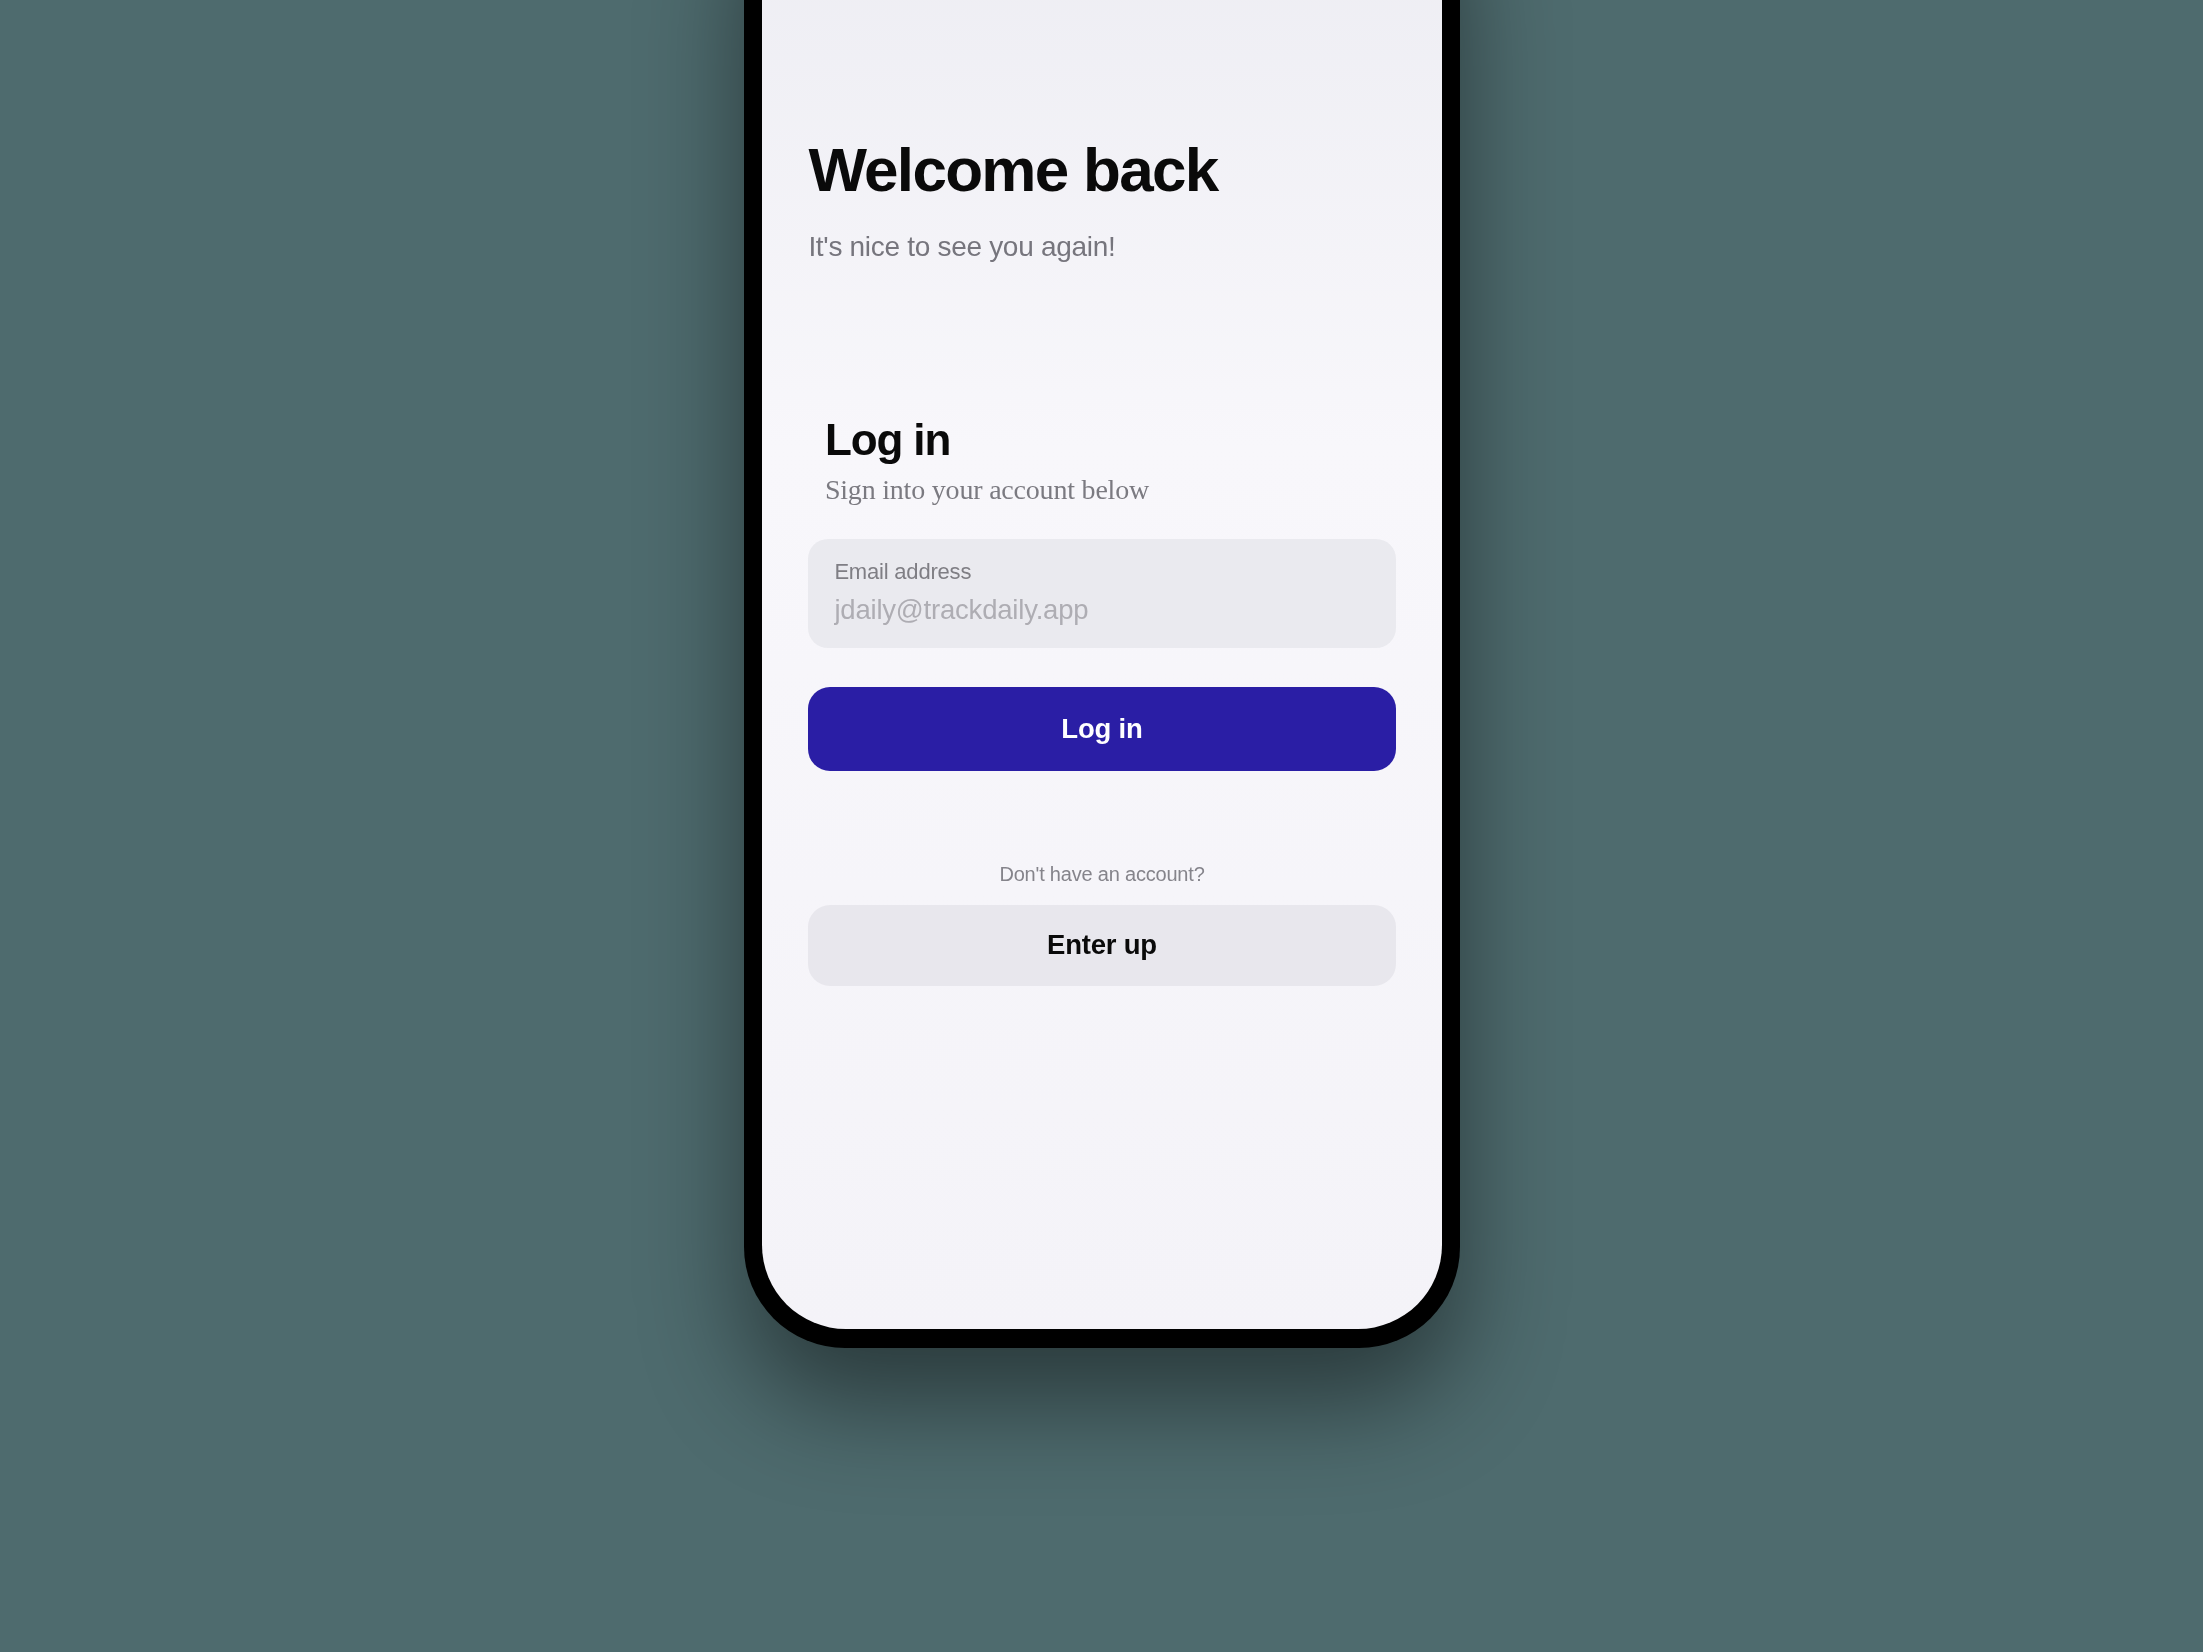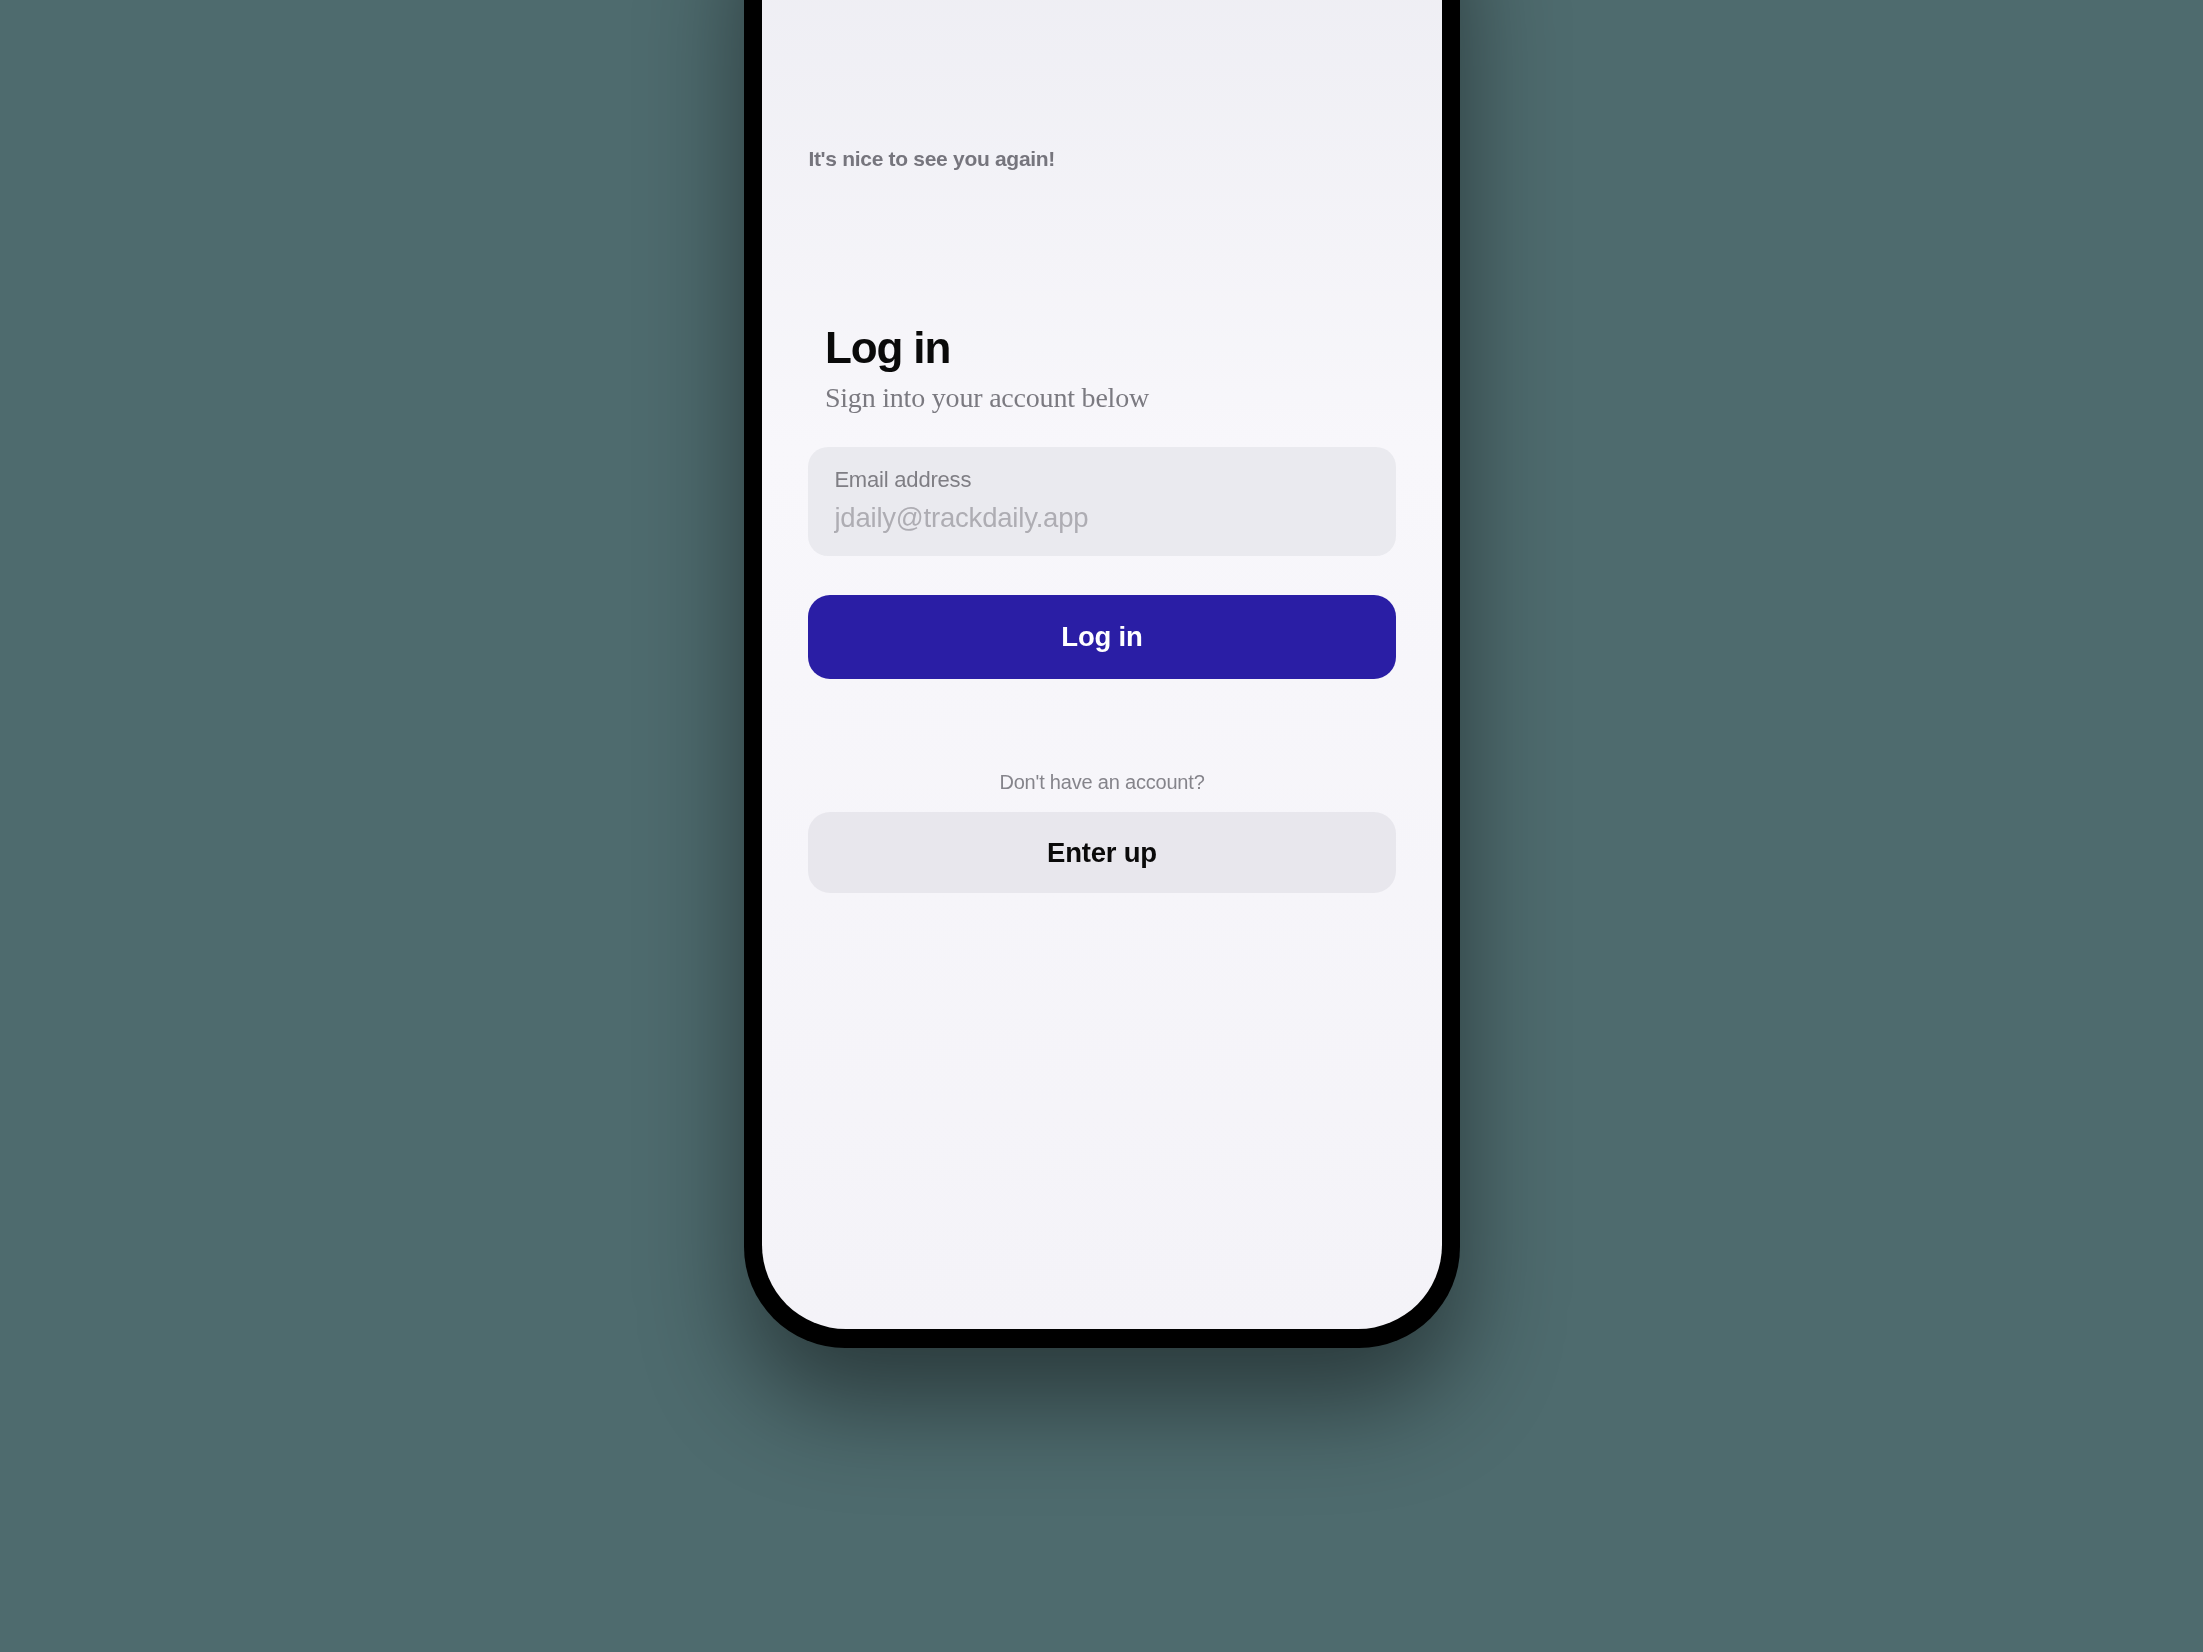--- a/index.html
+++ b/index.html
@@ -92,23 +92,23 @@
       margin-top: 193px;
     }
     .welcome-title {
       font-size: 62px;
       font-weight: 800;
       color: #0a0a0a;
       letter-spacing: -1.7px;
       line-height: 1.05;
     }
     .welcome-sub {
-      margin-top: 10px;
-      font-size: 21px;
-      font-weight: 700;
+      margin-top: 29px;
+      font-size: 28px;
+      font-weight: 400;
       color: #76757d;
       letter-spacing: -0.3px;
     }
     .form-block {
       margin-top: 152px;
     }
     .form-title {
       font-size: 44px;
       font-weight: 800;
       color: #0a0a0a;
@@ -212,20 +212,21 @@
             </span>
             <span class="battery-icon">
               <span class="battery-body"><span class="battery-fill"></span></span>
               <span class="battery-tip"></span>
             </span>
           </div>
         </div>
 
         <div class="content">
           <div class="header-block">
+            <div class="welcome-title">Welcome back</div>
             <div class="welcome-sub">It's nice to see you again!</div>
           </div>
 
           <div class="form-block">
             <div class="form-title">Log in</div>
             <div class="form-sub">Sign into your account below</div>
 
             <div class="field">
               <div class="field-label">Email address</div>
               <input class="field-input" type="email" placeholder="jdaily@trackdaily.app" style="">

